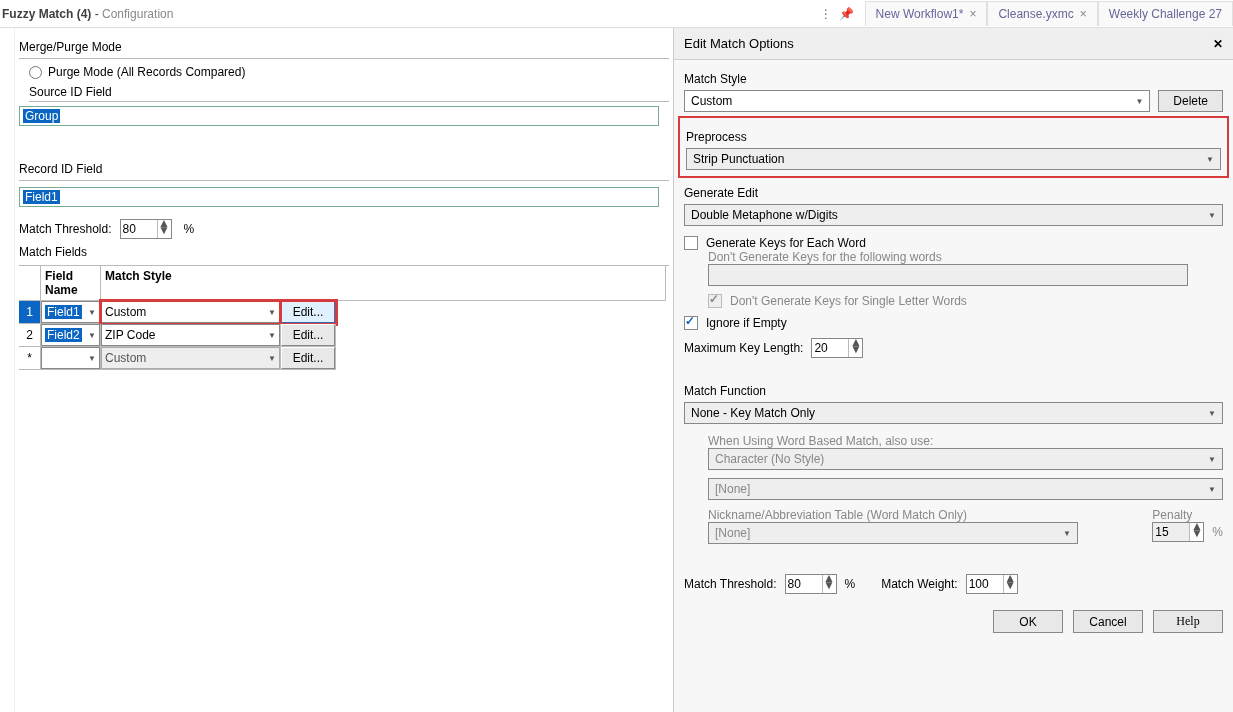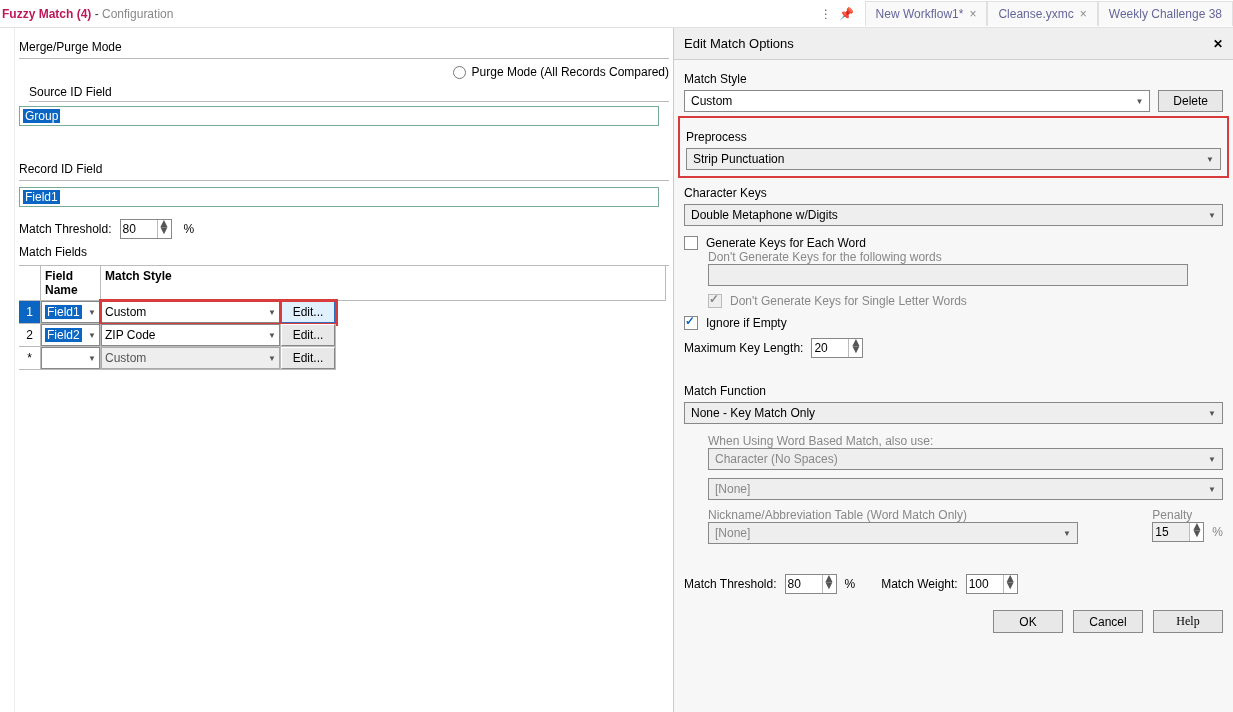--- a/index.html
+++ b/index.html
@@ -1,37 +1,37 @@
 <!DOCTYPE html>
 <html><head>
 <meta charset="utf-8">
 <style>
 * { box-sizing: border-box; font-family: "Segoe UI", Tahoma, sans-serif; font-size: 12px; }
 body { margin: 0; padding: 0; background: #fff; color: #000; }
 .root { width: 1233px; height: 712px; position: relative; overflow: hidden; }
 
 .topbar { height: 28px; display: flex; align-items: center; border-bottom: 1px solid #e0e0e0; }
 .topbar-left { flex: 1; padding-left: 2px; color: #333; }
-.topbar-left .title-main { font-weight: bold; color: #be185d; }
+.topbar-left .title-main { font-weight: bold; color: #404040; }
 .topbar-left .title-sub { color: #888; }
 .topbar-icons { display:flex; gap:8px; padding:0 10px; color:#666;}
 .tabs { display: flex; }
 .tab { border: 1px solid #e0e0e0; border-bottom:none; padding: 5px 10px; background: #f9f9f9; display:flex; align-items:center; gap:6px; color:#669;}
 .tab .close { color:#888; }
 
 .cfg-body { display:flex; height: calc(100% - 28px);}
 .left-rail { width: 15px; background: #fff; border-right:1px solid #eee;}
 .left-pane { width: 658px; padding: 6px 4px; }
 .right-pane { width: 560px; border-left: 1px solid #ccc; background:#f7f7f7; position:relative;}
 
 .section-label { color:#000; margin:6px 0 4px;}
 .underline { border-bottom:1px solid #bbb; height:1px; margin-bottom:6px;}
 .radio-row { display:flex; align-items:center; gap:6px; margin:3px 0;}
 .radio-row input { margin:0;}
-.ml { margin-left:10px;justify-content:flex-end;}
+.ml { margin-left:10px;}
 .field-input { border:1px solid #7a9; background:#fff; padding:2px 3px; width:640px;}
 .field-input .sel { background:#0a66c2; color:#fff; padding:0 2px;}
 .spin { display:inline-flex; border:1px solid #888; background:#fff;}
 .spin input { border:none; width:36px; padding:2px; text-align:left;}
 .spin .arrows { width:14px; border-left:1px solid #bbb; font-size:8px; line-height:7px; display:flex; flex-direction:column; text-align:center; color:#555;}
 .pct { margin-left:4px;}
 
 .match-table-wrap { border-top:1px solid #bbb; margin-top:6px;}
 .mt-head { display:flex;font-weight:bold;}
 .mt-head .h { border-right:1px solid #bbb; border-bottom:1px solid #bbb; padding:3px 4px; background:#fff;}
@@ -92,21 +92,21 @@
     <div class="tabs">
       <div class="tab">
           <span>New Workflow1* </span>
           <span class="close">×</span>
         </div>
       <div class="tab">
           <span>Cleanse.yxmc </span>
           <span class="close">×</span>
         </div>
       <div class="tab">
-          <span>Weekly Challenge 38</span>
+          <span>Weekly Challenge 27</span>
         </div>
     </div>
   </div>
 
   <div class="cfg-body">
     <div class="left-rail"></div>
 
     <div class="left-pane">
       <div class="section-label">Merge/Purge Mode</div>
       <div class="underline"></div>
@@ -221,21 +221,21 @@
         </div>
 
         <div class="red-box">
           <div class="rp-label">Preprocess</div>
           <div class="rp-combo gray">
               <span>Strip Punctuation</span>
               <span class="arr">▼</span>
             </div>
         </div>
 
-        <div class="rp-label">Character Keys</div>
+        <div class="rp-label">Generate Edit</div>
         <div class="rp-combo gray">
             <span>Double Metaphone w/Digits</span>
             <span class="arr">▼</span>
           </div>
 
         <div style="height:10px;"></div>
         <div class="rp-row">
             <span class="chk"></span>
             <span>Generate Keys for Each Word</span>
           </div>
@@ -269,21 +269,21 @@
         <div class="rp-label">Match Function</div>
         <div class="rp-combo gray">
             <span>None - Key Match Only</span>
             <span class="arr">▼</span>
           </div>
 
         <div style="height:10px;"></div>
         <div class="sub-indent dis-label">When Using Word Based Match, also use:</div>
         <div class="sub-indent">
             <div class="rp-combo gray" style="color:#888;">
-              <span>Character (No Spaces)</span>
+              <span>Character (No Style)</span>
               <span class="arr">▼</span>
             </div>
           </div>
 
         <div style="height:8px;"></div>
         <div class="sub-indent">
             <div class="rp-combo gray" style="color:#888;">
               <span>[None]</span>
               <span class="arr">▼</span>
             </div>

